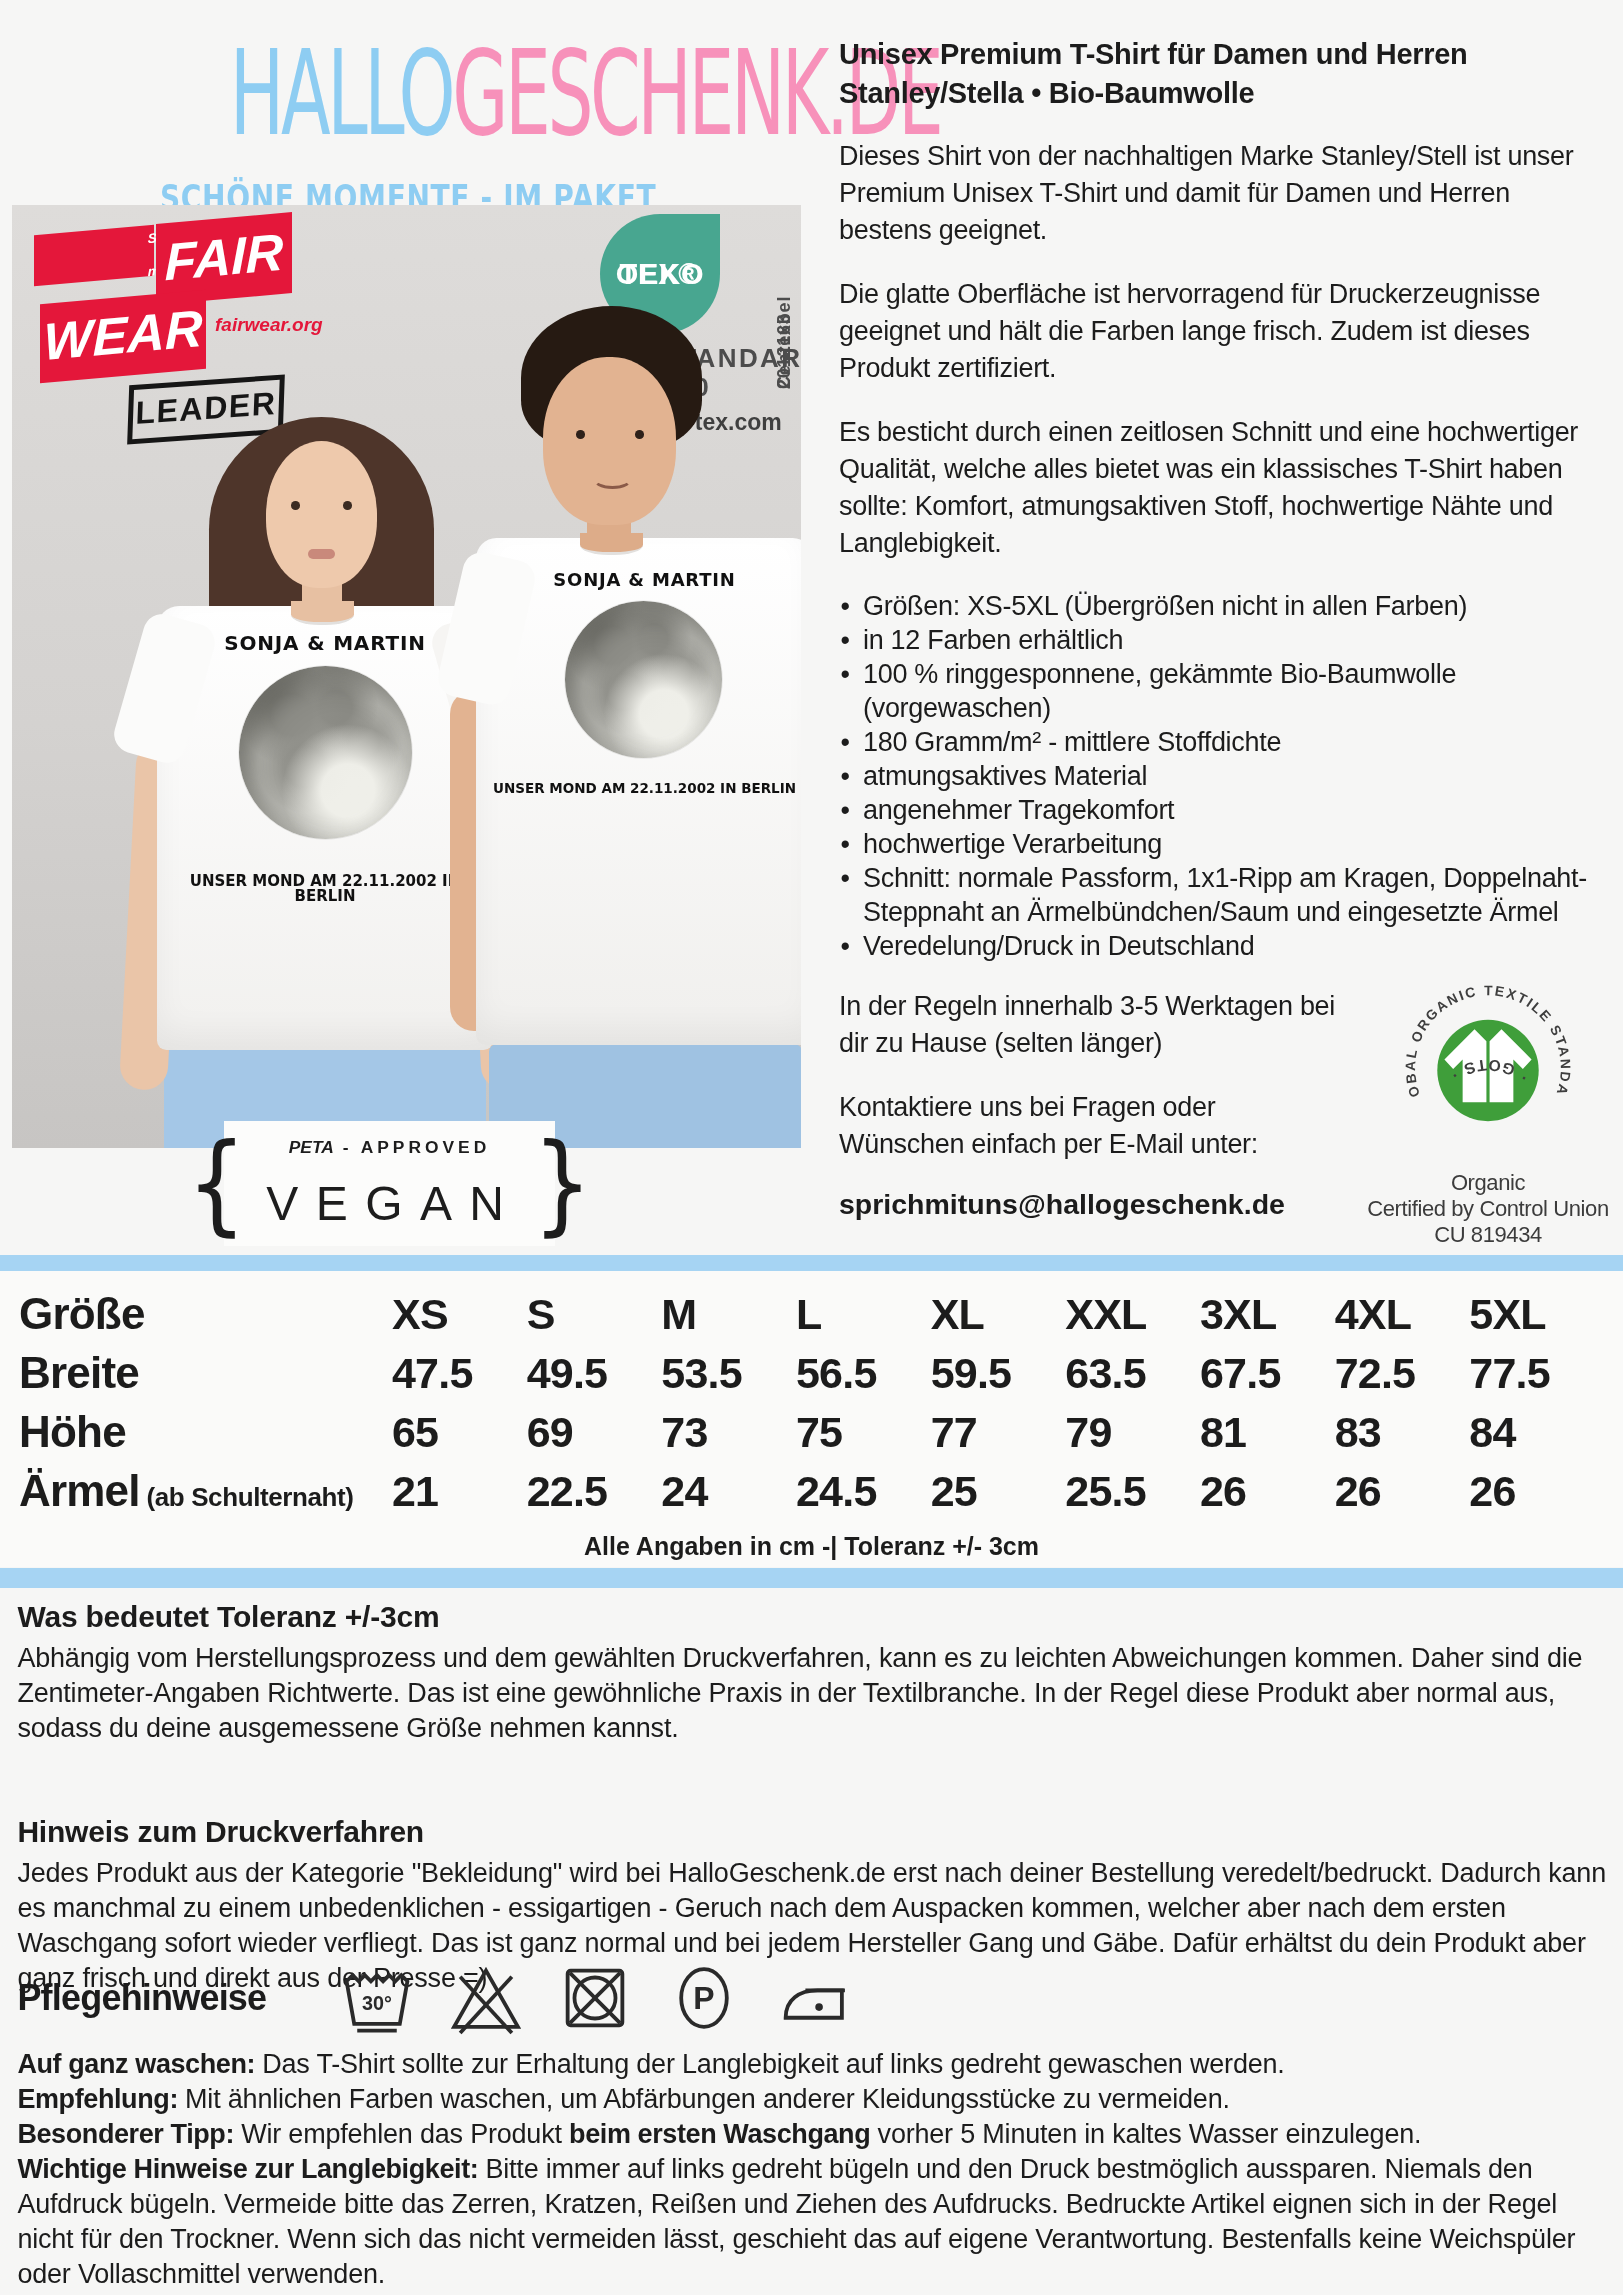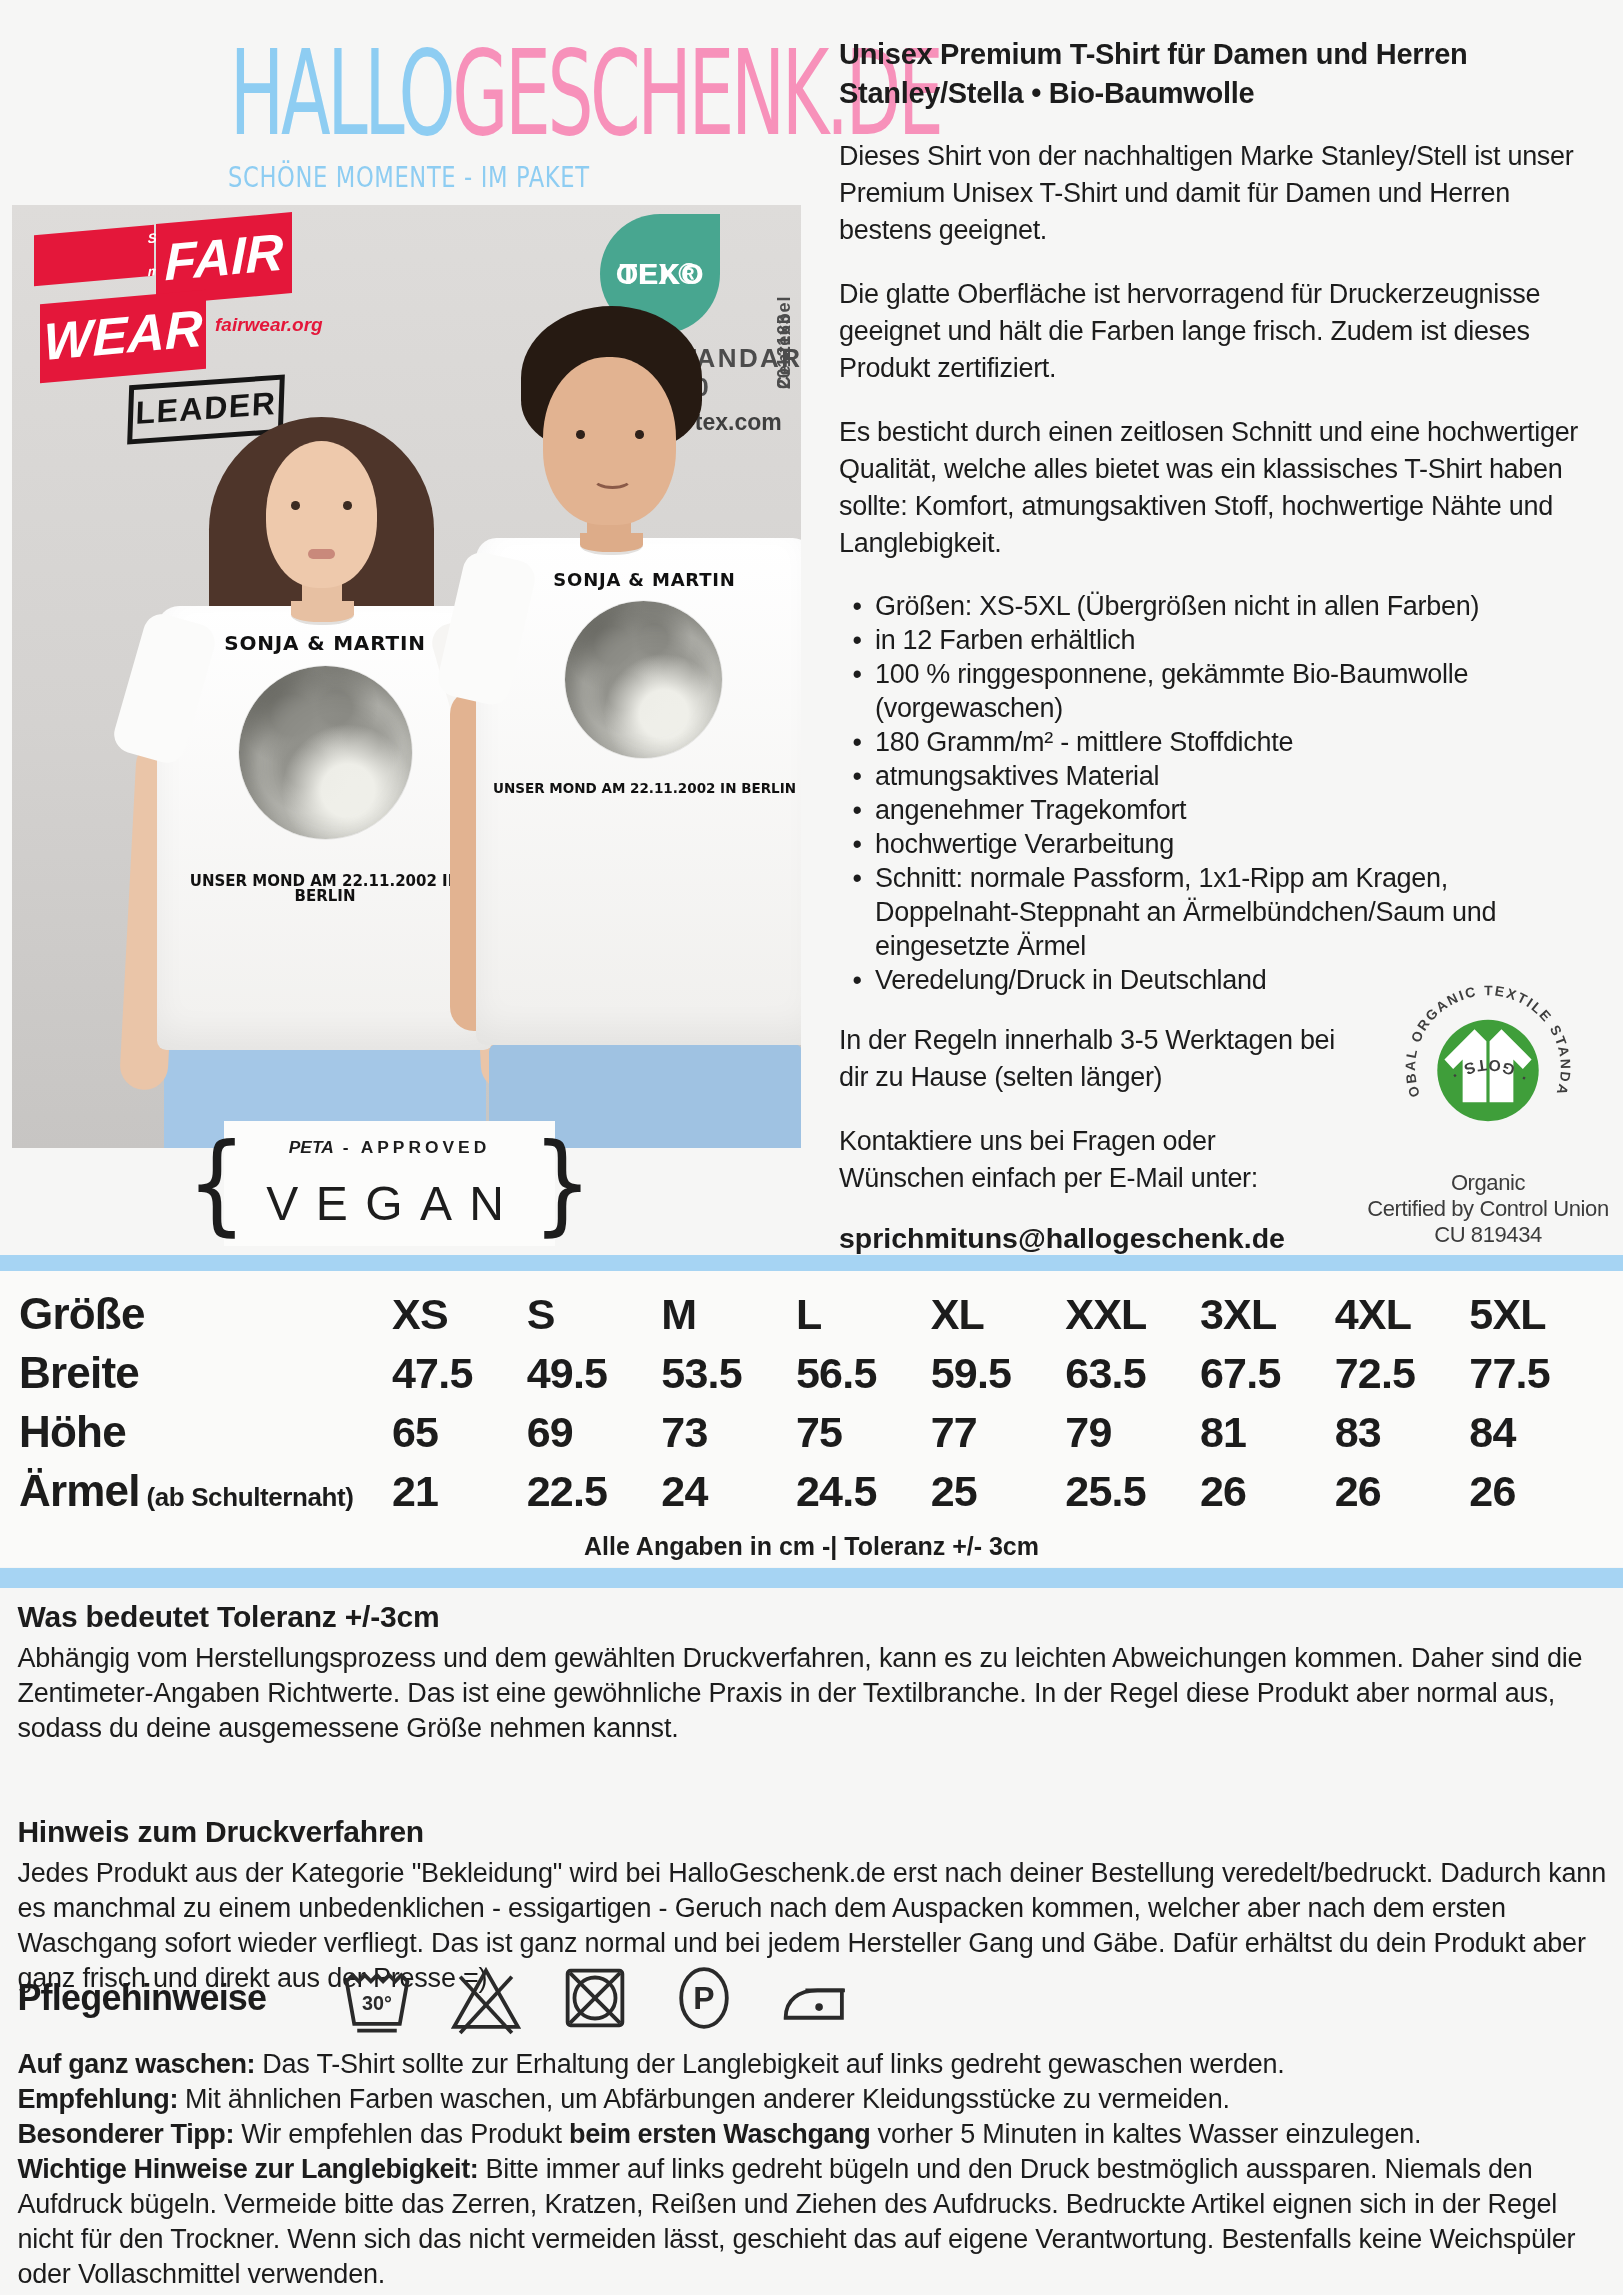--- a/index.html
+++ b/index.html
@@ -6,22 +6,22 @@
   .page{position:relative;width:1623px;height:2295px;background:#f6f6f5;overflow:hidden;
         font-family:"Liberation Sans",sans-serif;color:#1c1c1c;}
   .abs{position:absolute;}
 
   
   .brand{left:12px;top:33px;width:793px;text-align:center;}
   .logo{white-space:nowrap;font-family:"DejaVu Sans",sans-serif;font-weight:400;
         font-size:117px;line-height:1.05;letter-spacing:-5.5px;}
   .logo-squeeze{display:inline-block;transform:scaleX(.62);transform-origin:center;}
   .logo .blue{color:#8ecdf2;} .logo .pink{color:#f791ba;}
-  .tagline{margin-top:4px;font-family:"DejaVu Sans",sans-serif;font-weight:400;
-           font-size:29px;color:#8ecdf2;letter-spacing:0.8px;}
+  .tagline{margin-top:21px;font-family:"DejaVu Sans",sans-serif;font-weight:700;
+           font-size:36px;color:#8ecdf2;letter-spacing:0.8px;}
   .tag-squeeze{display:inline-block;transform:scaleX(.78);transform-origin:center;}
 
   
   .photo{left:12px;top:205px;width:789px;height:943px;overflow:hidden;
          background:linear-gradient(180deg,#dedcda 0%,#d4d2d0 55%,#c7c5c3 100%);}
   .photo *{position:absolute;}
 
   
   .fairwear{left:22px;top:12.7px;width:266px;height:214px;}
   .fw-member{left:0;top:12.7px;width:120px;height:51px;background:#e4173a;transform:skewY(-5deg);
@@ -110,21 +110,21 @@
   .vegan-mid{text-align:center;color:#1d1d1d;}
   .peta-line{font:700 17.4px/1 "Liberation Sans",sans-serif;letter-spacing:4px;}
   .peta-line .peta{font-style:italic;letter-spacing:0;}
   .vegan-word{margin-top:24px;font:400 48px/1 "Liberation Sans",sans-serif;letter-spacing:17.4px;
               text-indent:8.7px;}
 
   
   .details{left:839px;top:35px;width:755px;letter-spacing:-0.3px;}
   .d-title{font:700 29px/39px "Liberation Sans",sans-serif;}
   .d-p{margin-top:25px;font:400 27px/37px "Liberation Sans",sans-serif;}
-  .d-bullets{margin:25px 12px 0;padding:0;list-style:none;font:400 27px/34px "Liberation Sans",sans-serif;}
+  .d-bullets{margin:25px 0 0;padding:0;list-style:none;font:400 27px/34px "Liberation Sans",sans-serif;}
   .d-bullets li{position:relative;padding-left:24px;}
   .d-bullets li::before{content:"•";position:absolute;left:1.6px;}
   .d-narrow{max-width:507px;}
   .d-email{margin-top:24px;font:700 28.5px/1 "Liberation Sans",sans-serif;letter-spacing:0;}
 
   
   .gots{left:1357px;top:977px;width:262px;text-align:center;}
   .gots-captions{margin-top:3.2px;color:#3c3c3c;font:400 22px/26px "Liberation Sans",sans-serif;letter-spacing:-0.4px;}
 
   

